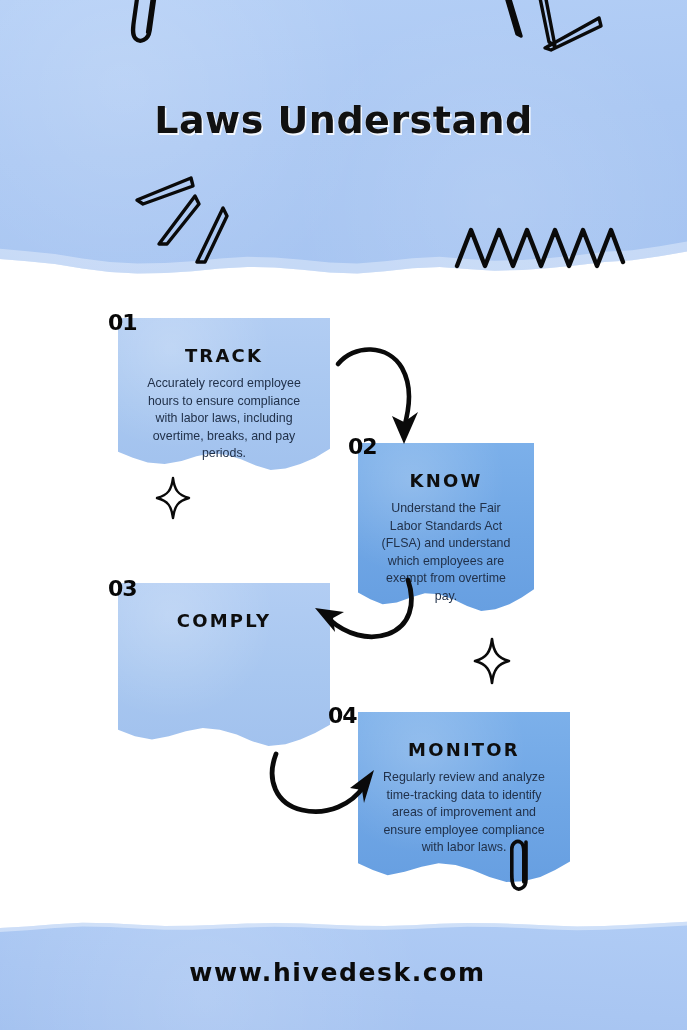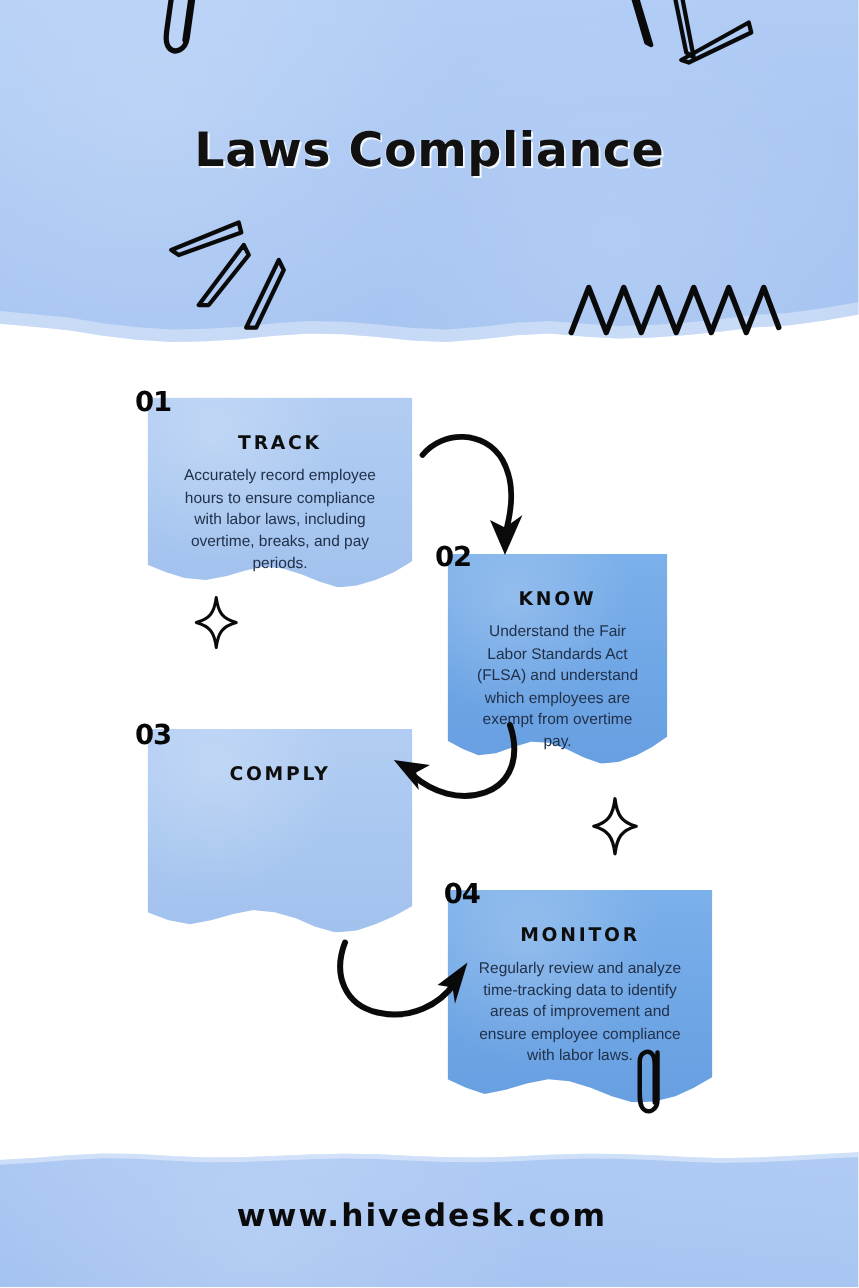--- a/index.html
+++ b/index.html
@@ -151,21 +151,21 @@
       radial-gradient(circle at 30% 22%, rgba(255,255,255,0.20) 0%, rgba(255,255,255,0) 52%),
       linear-gradient(180deg, #7cb0ea 0%, #6fa6e5 55%, #679fe1 100%);
   }
   .card .card-body {
     position: relative;
     z-index: 2;
   }
   .card-title {
     font-family: "DejaVu Sans", sans-serif;
     font-weight: bold;
-    font-size: 15px;
+    font-size: 18px;
     letter-spacing: 2.2px;
     color: #0e0e0e;
     margin: 0;
     padding-top: 27px;
   }
   .card-desc {
     font-family: "Liberation Sans", sans-serif;
     font-size: 12.4px;
     line-height: 17.5px;
     color: #21314a;
@@ -190,21 +190,21 @@
   #card-02 { left: 358px; top: 443px;  width: 176px; height: 168px; }
   #card-02 .card-paper { clip-path: polygon(0% 0%, 100% 0%, 100% 87%, 93% 92%, 86% 96%, 78% 99%, 70% 100%, 62% 97%, 54% 93%, 46% 90%, 38% 89.5%, 30% 92%, 22% 95%, 14% 96%, 7% 93%, 0% 89%); }
   #num-02 { left: 348px; top: 434px; }
 
   #card-03 { left: 118px; top: 583px;  width: 212px; height: 163px; text-align: center; }
   #card-03 .card-paper { clip-path: polygon(0% 0%, 100% 0%, 100% 87%, 93% 92%, 86% 96%, 79% 99%, 71% 100%, 63% 97%, 56% 93%, 48% 90%, 40% 89%, 32% 91%, 24% 94%, 16% 96%, 8% 94%, 0% 90%); }
   #num-03 { left: 108px; top: 576px; }
 
   #card-04 { left: 358px; top: 712px;  width: 212px; height: 170px; }
   #card-04 .card-paper { clip-path: polygon(0% 0%, 100% 0%, 100% 88%, 93% 93%, 86% 97%, 78% 99.5%, 70% 100%, 62% 97%, 54% 93%, 46% 90%, 38% 89%, 30% 91%, 22% 94%, 14% 96%, 7% 93%, 0% 89%); }
-  #num-04 { left: 355px; top: 703px; }
+  #num-04 { left: 328px; top: 703px; }
 
   
   .decor {
     position: absolute;
     pointer-events: none;
   }
   .decor svg { display: block; overflow: visible; }
   .ink { fill: none; stroke: #0a0a0a; stroke-linecap: round; stroke-linejoin: round; }
   .ink-fill { fill: #0a0a0a; stroke: none; }
 
@@ -220,21 +220,21 @@
   #arrow-2 { left: 300px; top: 578px; z-index: 7; }
   #arrow-3 { left: 270px; top: 748px; z-index: 7; }
 </style>
 </head>
 <body>
 
 <div id="header-band">
   <div class="band-fill"></div>
   <div class="band-edge-light"></div>
   <h1 id="header-title">
-    <span class="line2">Laws Compliance</span>
+    <span class="line2">Laws Understand</span>
   </h1>
 </div>
 
 <div class="decor" id="clip-top">
   <svg width="60" height="76" viewBox="0 0 60 76">
     <path class="ink" stroke-width="4.2" d="M34 -6 L34 44 C34 54 26 58 21 54 C16.5 50.4 17 42 17 34 L17 6 C17 -2 24 -6 28.5 -3.5 C32 -1.6 32.5 3 32.5 9 L32.5 46" transform="rotate(8 30 28)"></path>
   </svg>
 </div>
 
 <div class="decor" id="sparks-topright">

